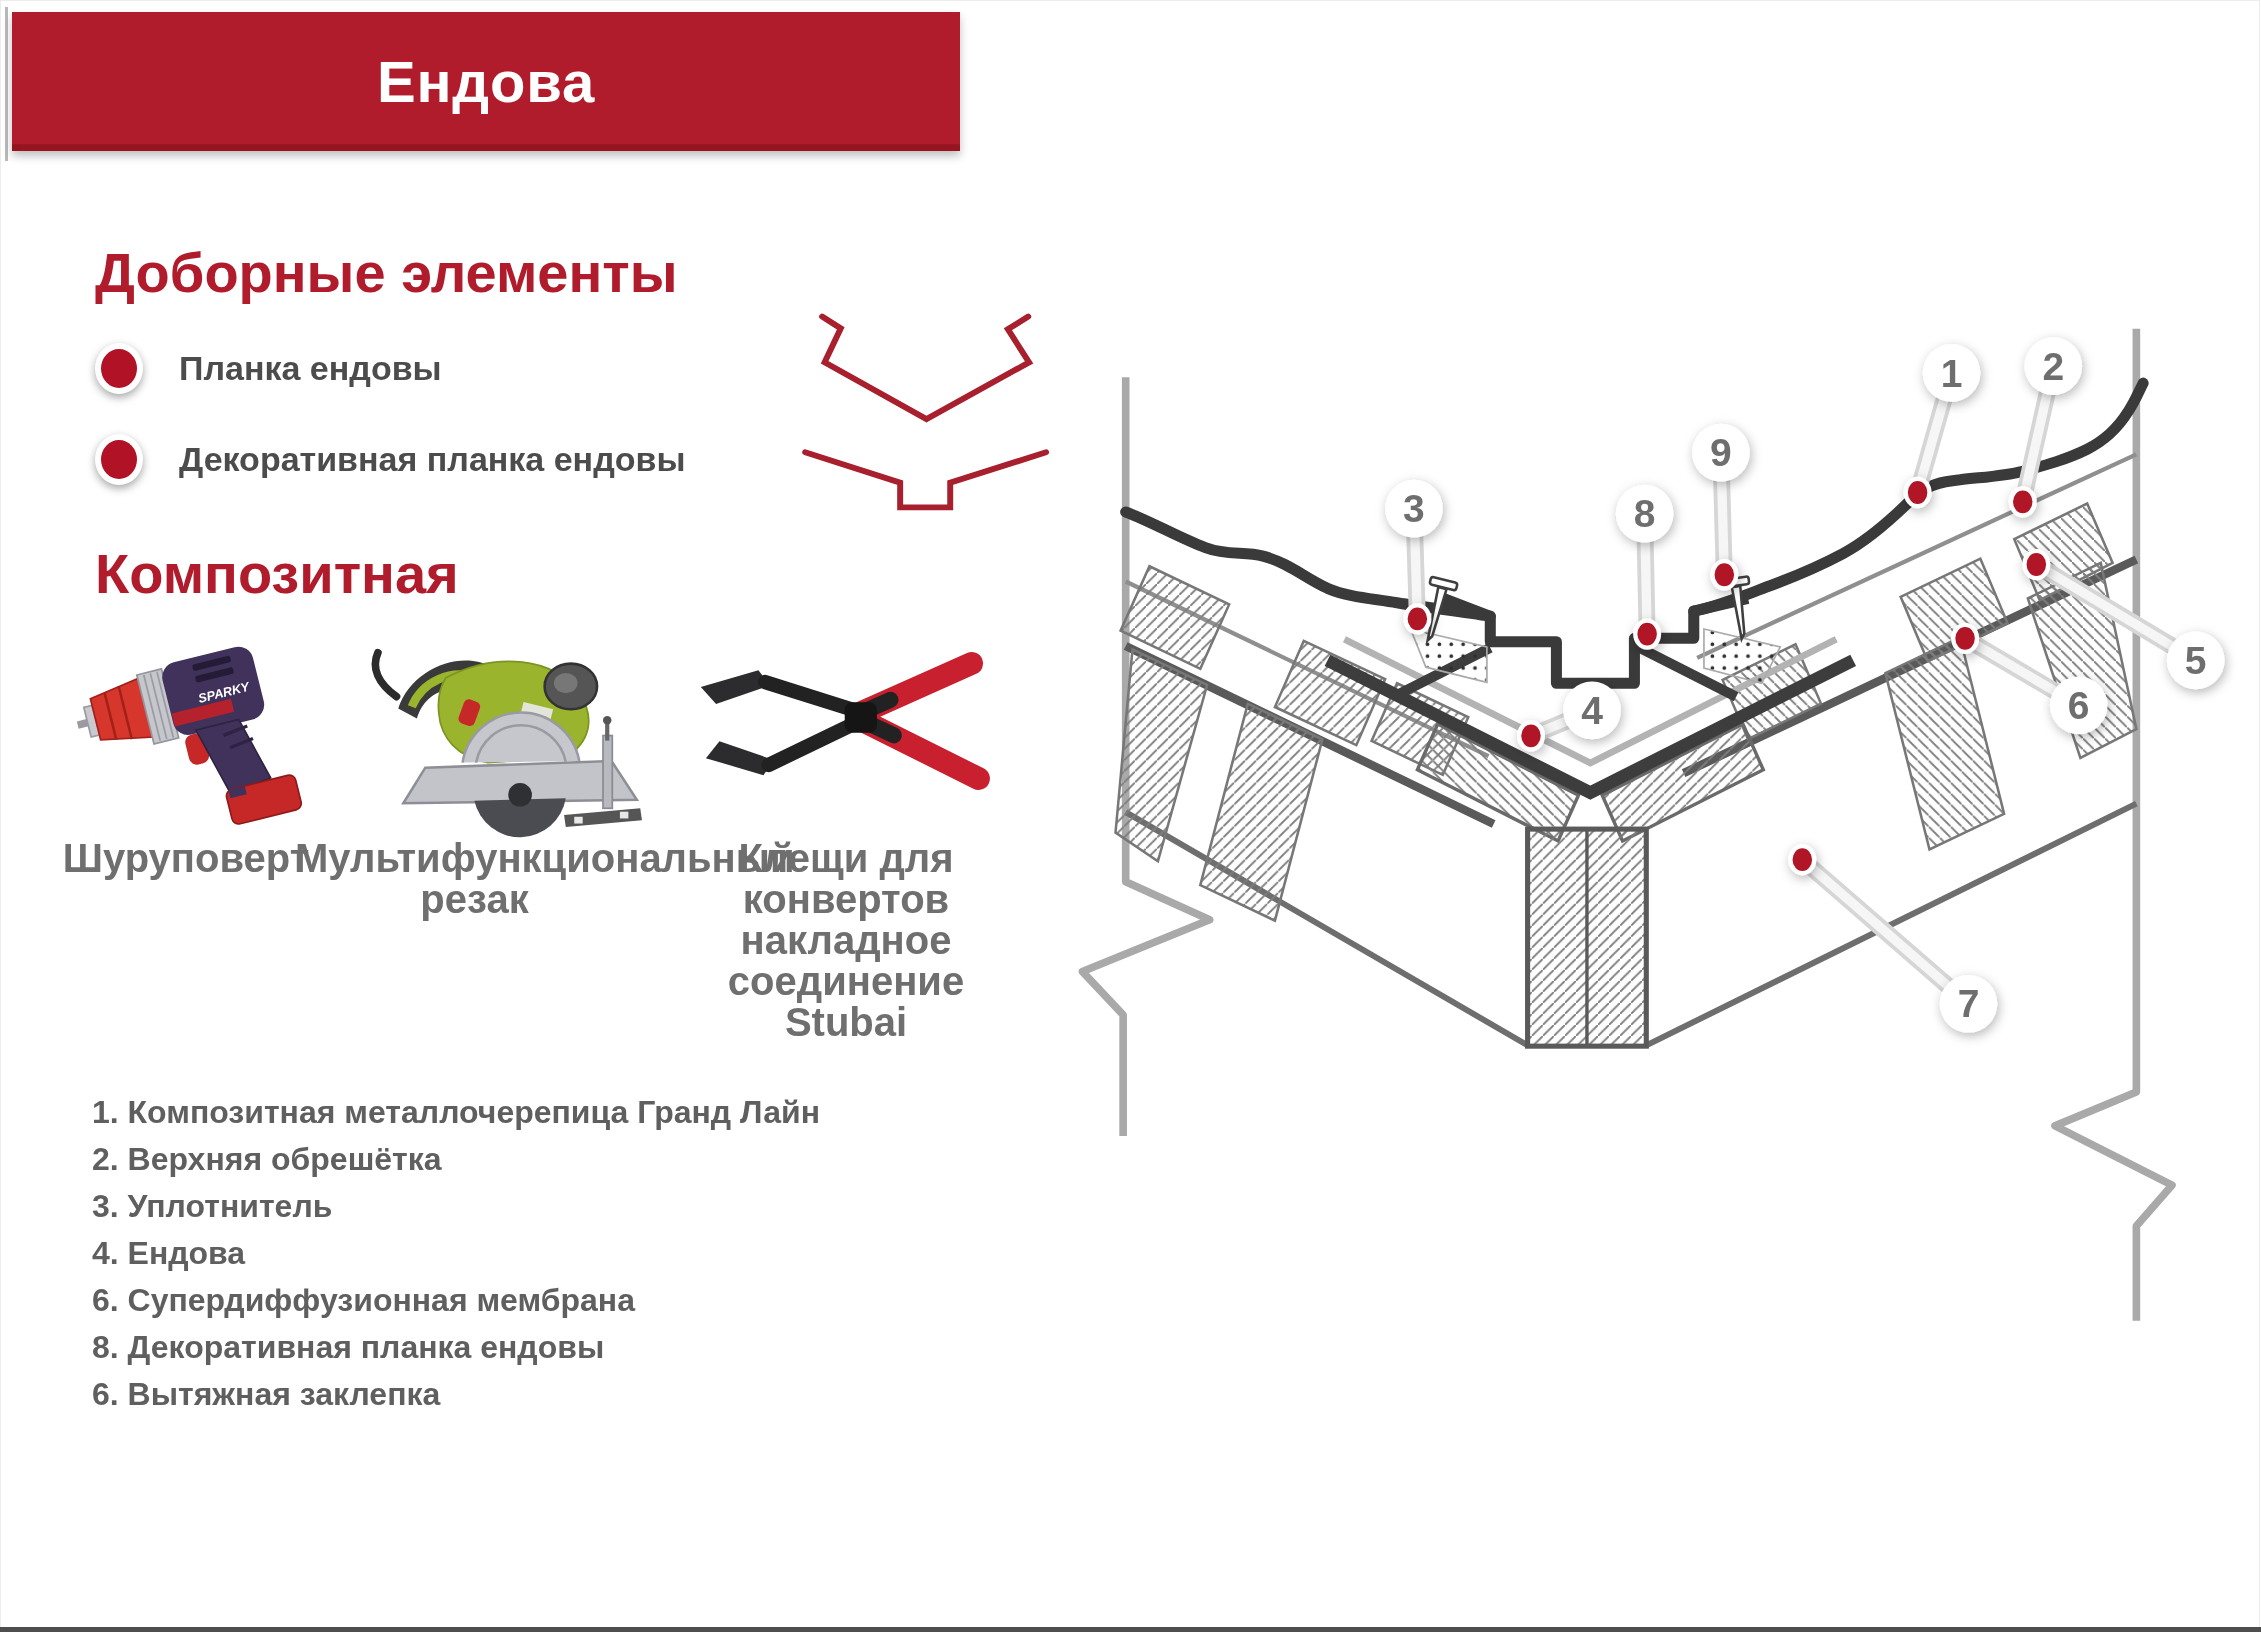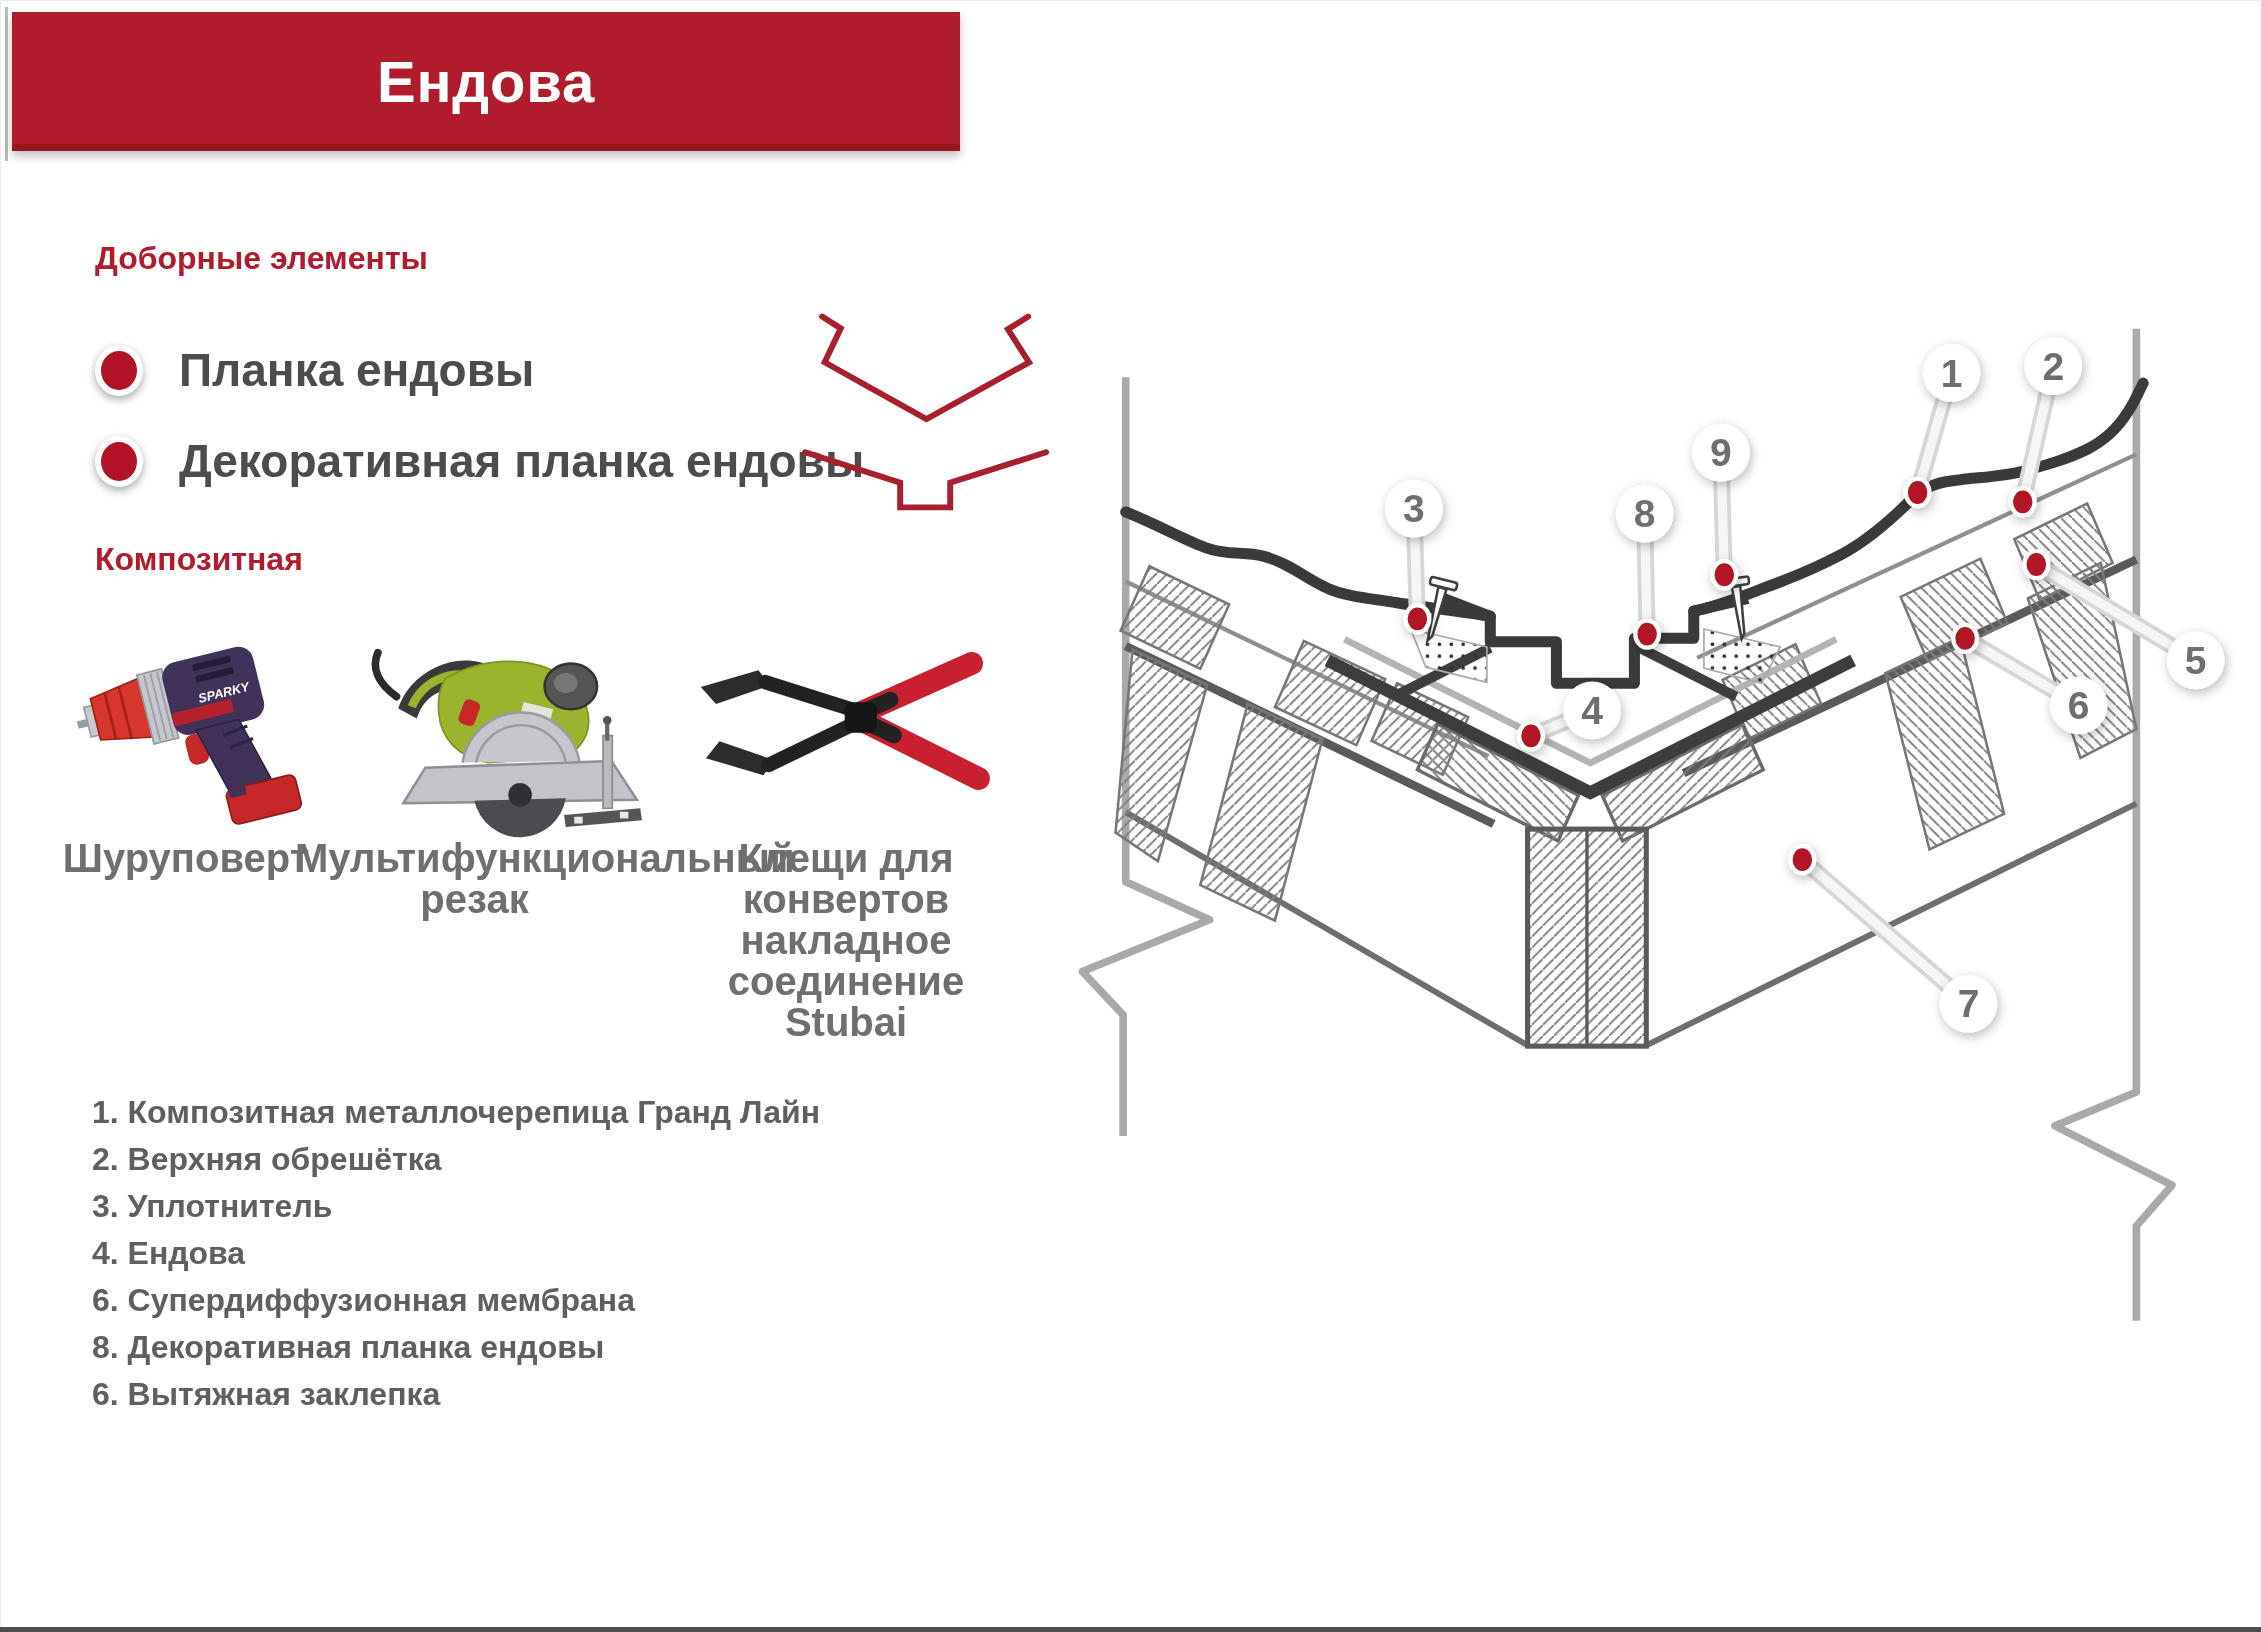--- a/index.html
+++ b/index.html
@@ -8,30 +8,30 @@
   .abs{position:absolute;}
   .page-frame{left:0;top:0;width:2258px;height:1627px;border:1.7px solid #ececec;pointer-events:none;}
   .edge-left{left:5.1px;top:6.8px;width:3.4px;height:154px;background:#b9b9b9;}
   .edge-bottom{left:0;bottom:0;width:2261px;height:5.1px;background:#4e4e4e;}
 
   .banner{left:12px;top:12px;width:948px;height:139px;background:#b01c2b;
           box-shadow:0 5.1px 8.5px rgba(0,0,0,.25), inset 0 -6.8px 0 #96141f;}
   .banner-title{width:100%;height:100%;display:flex;align-items:center;justify-content:center;
           color:#ffffff;font-size:58px;font-weight:bold;letter-spacing:0.8px;}
 
-  .section-heading{color:#b01c2b;font-size:32px;font-weight:bold;white-space:nowrap;}
+  .section-heading{color:#b01c2b;font-size:56px;font-weight:bold;white-space:nowrap;}
   .h-elements{left:95px;top:240px;}
   .h-tools{left:95px;top:541px;}
 
   .bullet-row{left:95px;display:flex;align-items:center;}
   .bullet-row-1{top:343px;}
   .bullet-row-2{top:434px;}
   .bullet-dot{width:36px;height:39px;border-radius:50%;background:#b11226;
               border:6.8px solid #ffffff;box-shadow:0 3.4px 8.5px rgba(0,0,0,.35);flex:none;}
-  .bullet-label{margin-left:36px;font-size:46px;font-weight:bold;color:#4c4c4c;white-space:nowrap;}
+  .bullet-label{margin-left:36px;font-size:34px;font-weight:bold;color:#4c4c4c;white-space:nowrap;}
 
   .tool-caption{font-size:40px;font-weight:bold;color:#6f6f6f;text-align:center;line-height:41px;}
   .cap-1{left:59px;top:838px;width:254px;}
   .cap-2{left:295px;top:838px;width:359px;}
   .cap-3{left:678px;top:838px;width:336px;}
 
   .legend{left:92px;top:1089px;}
   .legend-item{font-size:32px;font-weight:bold;color:#5f5f5f;line-height:47px;white-space:nowrap;}
 
   svg{overflow:visible;}

